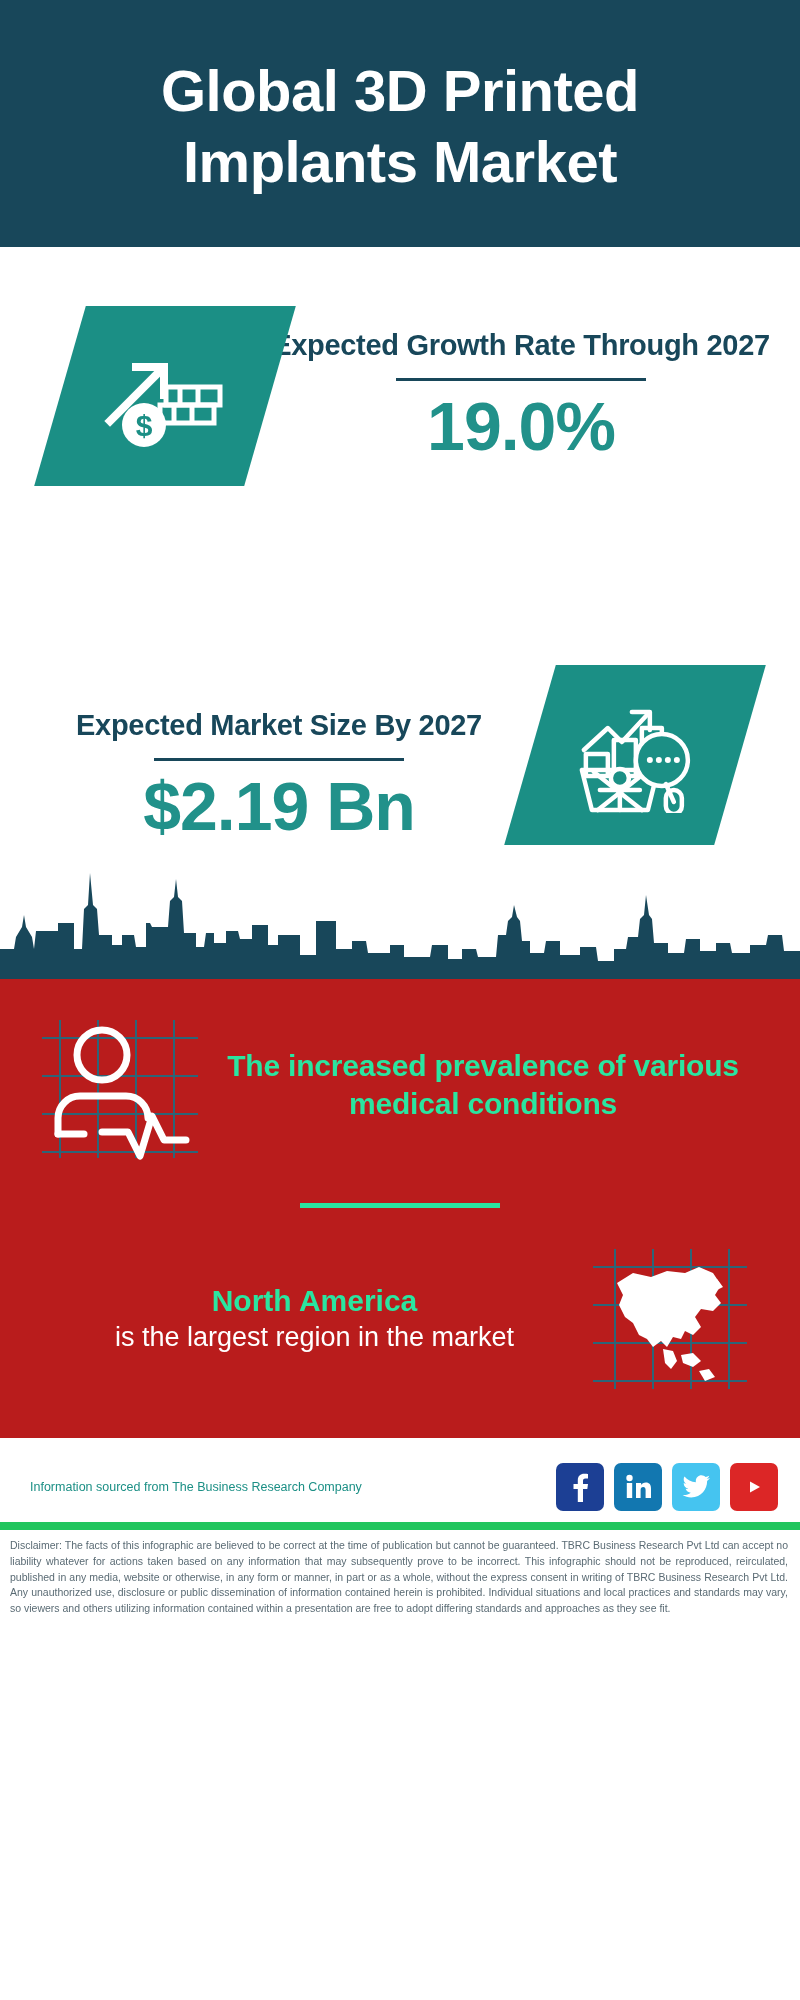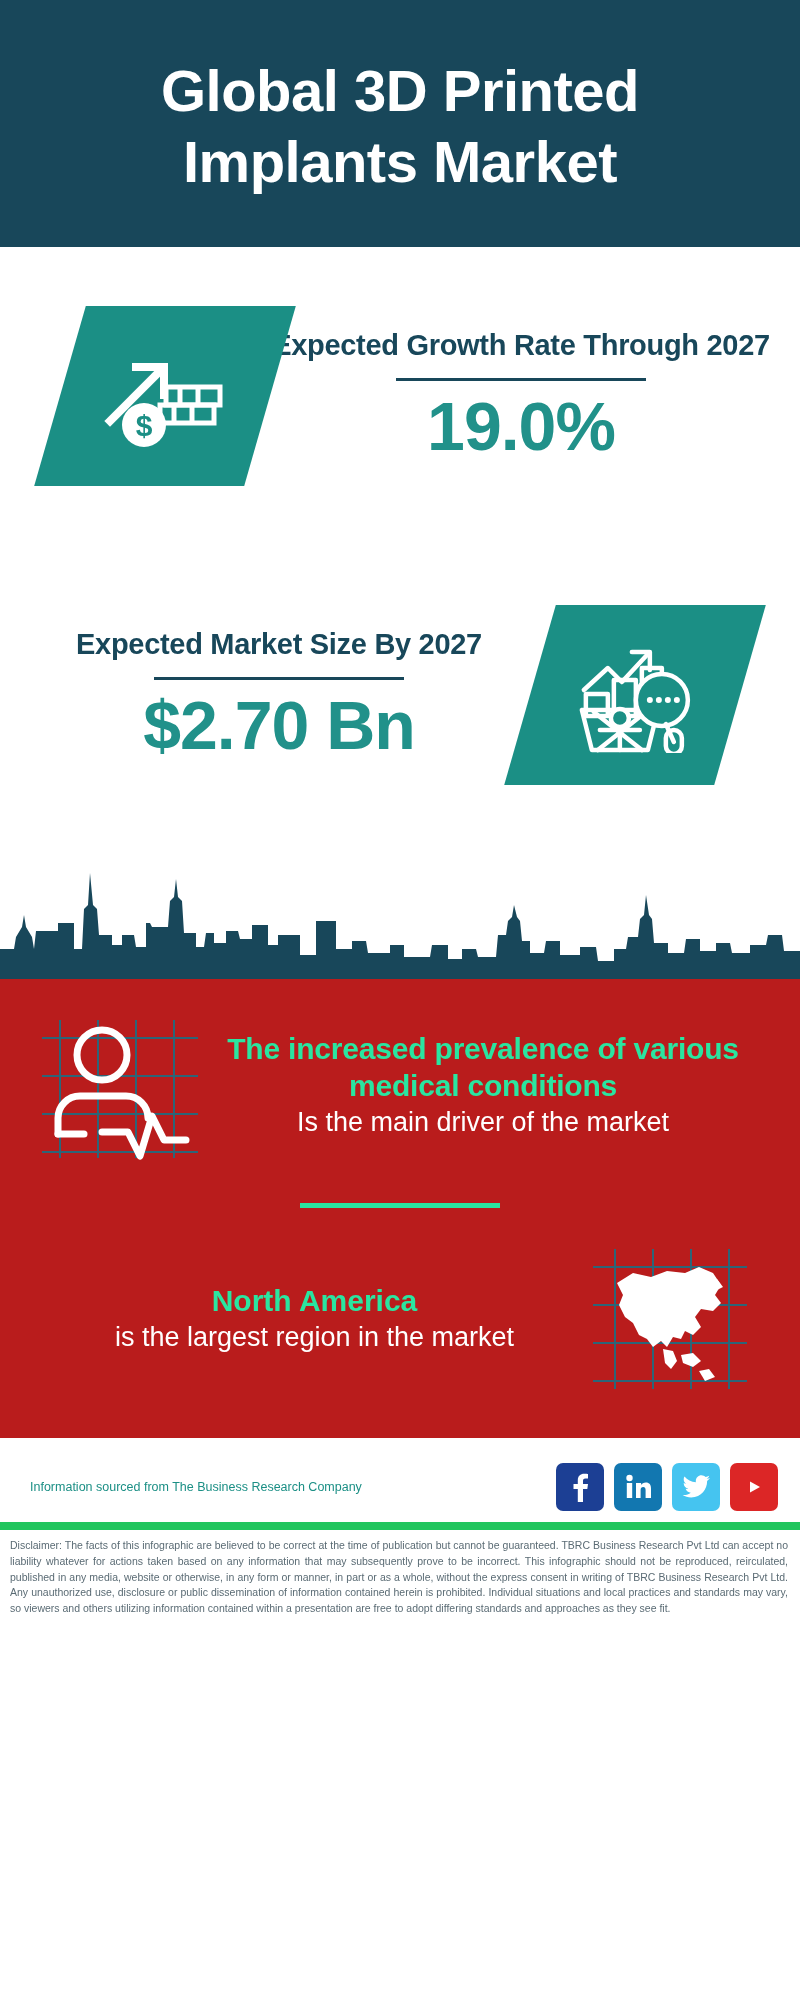--- a/index.html
+++ b/index.html
@@ -33,21 +33,21 @@
   .para-inner { transform:skewX(16deg); display:flex; align-items:center; justify-content:center; }
   .stat-text { flex:1; display:flex; flex-direction:column; align-items:center; }
   .stat-label {
     color:#18475a; font-size:29px; font-weight:bold; text-align:center;
     line-height:1.28; letter-spacing:-0.3px;
   }
   .rule { height:3px; background:#18475a; width:250px; margin:14px 0 6px 0; }
   .stat-value { color:#21918a; font-size:68px; font-weight:bold; letter-spacing:-1px; }
 
   
-  .stat2 { height:300px; padding:0 0 0 28px; }
+  .stat2 { height:300px; padding:0 0 0 28px;align-items:flex-end; }
   .para-right {
     width:210px; height:180px; margin-right:60px; flex:none;
     background:#1b8f85; transform:skewX(-16deg);
     display:flex; align-items:center; justify-content:center;
   }
 
   
   .skyline { width:800px; height:130px; display:block; margin-top:4px; }
 
   
@@ -118,21 +118,21 @@
       <div class="stat-label">Expected Growth Rate Through 2027</div>
       <div class="rule"></div>
       <div class="stat-value">19.0%</div>
     </div>
   </div>
 
   <div class="stat-row stat2">
     <div class="stat-text">
       <div class="stat-label">Expected Market Size By 2027</div>
       <div class="rule"></div>
-      <div class="stat-value">$2.70 Bn</div>
+      <div class="stat-value">$2.19 Bn</div>
     </div>
     <div class="para-right">
       <div class="para-inner">
         <svg width="130" height="115" viewBox="0 0 130 115">
           <g fill="none" stroke="#ffffff" stroke-width="4.5" stroke-linecap="round" stroke-linejoin="round">
             <path d="M14 52 L38 30 L52 44 L78 16"></path>
             <path d="M62 14 L80 14 L80 32"></path>
             <rect x="16" y="56" width="22" height="22"></rect>
             <rect x="44" y="42" width="22" height="36"></rect>
             <rect x="72" y="30" width="20" height="30"></rect>
@@ -179,21 +179,20 @@
           <g fill="none" stroke="#ffffff" stroke-width="7" stroke-linecap="round" stroke-linejoin="round">
             <circle cx="62" cy="45" r="25"></circle>
             <path d="M18 124 L18 108 a22 22 0 0 1 22 -22 L86 86 a22 22 0 0 1 22 22"></path>
             <path d="M18 124 L44 124"></path>
             <path d="M62 122 L88 122 L100 146 L112 106 L124 130 L146 130"></path>
           </g>
         </svg>
       </div>
       <div class="driver-text">
         <span class="hl">The increased prevalence of various medical conditions</span>
-        <span class="sub">Is the main driver of the market</span>
       </div>
     </div>
 
     <div class="mint-rule"></div>
 
     <div class="dark-row region-row">
       <div class="region-text">
         <span class="region-hl">North America</span>
         <span class="sub">is the largest region in the market</span>
       </div>

